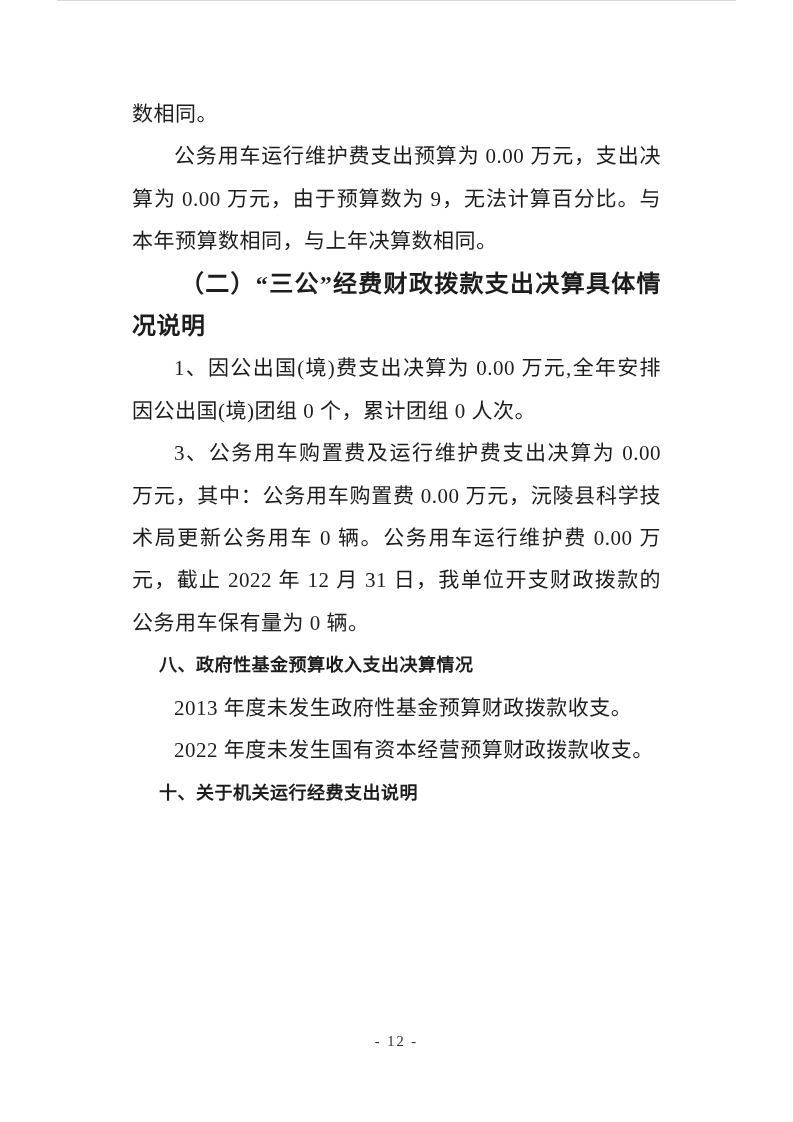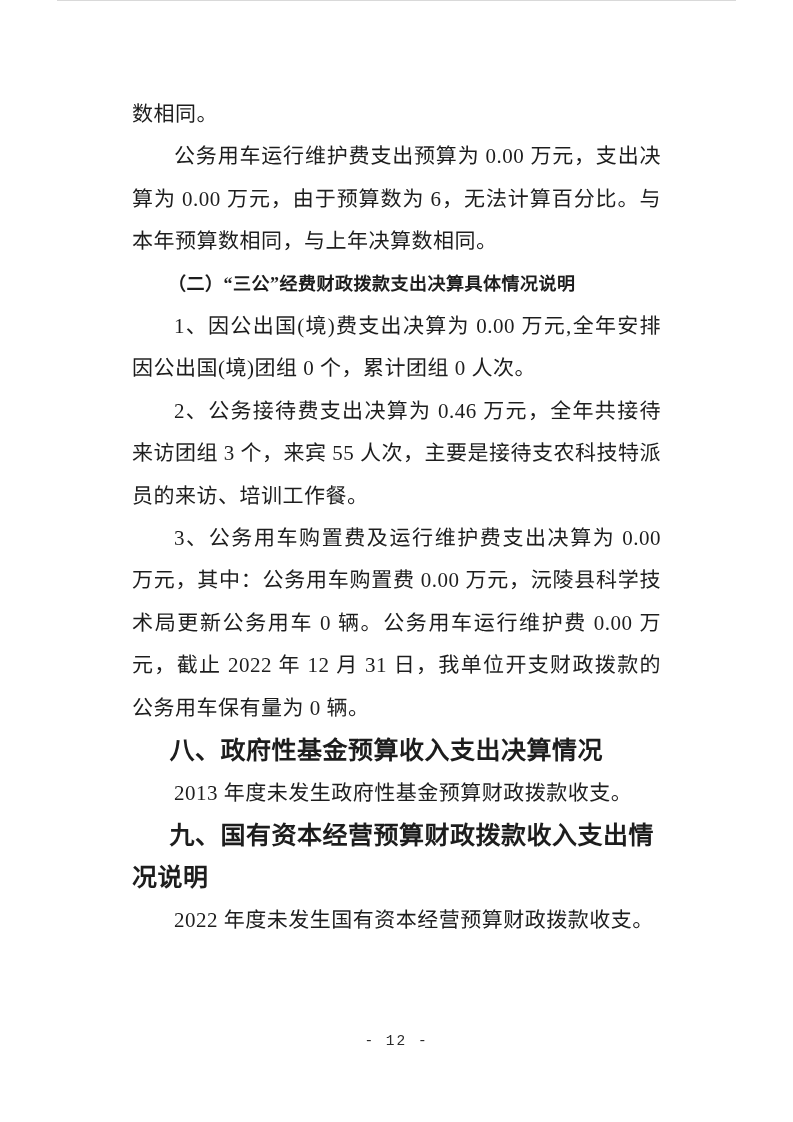--- a/index.html
+++ b/index.html
@@ -30,71 +30,70 @@
     margin: 0;
     text-indent: 2em;
   }
   .para.cont {
     text-indent: 0;
   }
   .h-sub {
     margin: 0;
     text-indent: 2em;
     font-weight: 700;
-    font-size: 18px;
+    font-size: 24px;
     line-height: 42.4px;
     font-family: "Liberation Serif", "DejaVu Serif", serif;
     letter-spacing: 0.5px;
   }
   .h-sec {
     margin: 0;
     text-indent: 1.5em;
     font-weight: 700;
-    font-size: 25px;
+    font-size: 18px;
     line-height: 42.4px;
     font-family: "Liberation Sans", "DejaVu Sans", sans-serif;
     letter-spacing: 0.5px;
     text-align: left;
   }
   .page-footer {
     position: absolute;
     left: 0;
     right: 0;
     top: 1032px;
     text-align: center;
-    font-family: Liberation Mono, monospace;
+    font-family: Liberation Serif, serif;
     font-size: 14.5px;
     letter-spacing: 2px;
     color: #2a2a2a;
   }
 </style>
 </head>
 <body>
 
 <div class="page">
   <div class="doc-text">
 
     <p class="para cont">数相同。</p>
 
-    <p class="para">公务用车运行维护费支出预算为 0.00 万元，支出决算为 0.00 万元，由于预算数为 6，无法计算百分比。与本年预算数相同，与上年决算数相同。</p>
+    <p class="para">公务用车运行维护费支出预算为 0.00 万元，支出决算为 0.00 万元，由于预算数为 9，无法计算百分比。与本年预算数相同，与上年决算数相同。</p>
 
     <h3 class="h-sub">（二）“三公”经费财政拨款支出决算具体情况说明</h3>
 
 
     <p class="para">1、因公出国(境)费支出决算为 0.00 万元,全年安排因公出国(境)团组 0 个，累计团组 0 人次。</p>
 
-    <p class="para">2、公务接待费支出决算为 0.46 万元，全年共接待来访团组 3 个，来宾 55 人次，主要是接待支农科技特派员的来访、培训工作餐。</p>
 
     <p class="para">3、公务用车购置费及运行维护费支出决算为 0.00 万元，其中：公务用车购置费 0.00 万元，沅陵县科学技术局更新公务用车 0 辆。公务用车运行维护费 0.00 万元，截止 2022 年 12 月 31 日，我单位开支财政拨款的公务用车保有量为 0 辆。</p>
 
     <h2 class="h-sec">八、政府性基金预算收入支出决算情况</h2>
 
     <p class="para">2013 年度未发生政府性基金预算财政拨款收支。</p>
 
-    <h2 class="h-sec">九、国有资本经营预算财政拨款收入支出情况说明</h2>
 
     <p class="para">2022 年度未发生国有资本经营预算财政拨款收支。</p>
 
+    <h2 class="h-sec">十、关于机关运行经费支出说明</h2>
 
   </div>
 
   <div class="page-footer">- 12 -</div>
 </div>
 
 </body></html>

